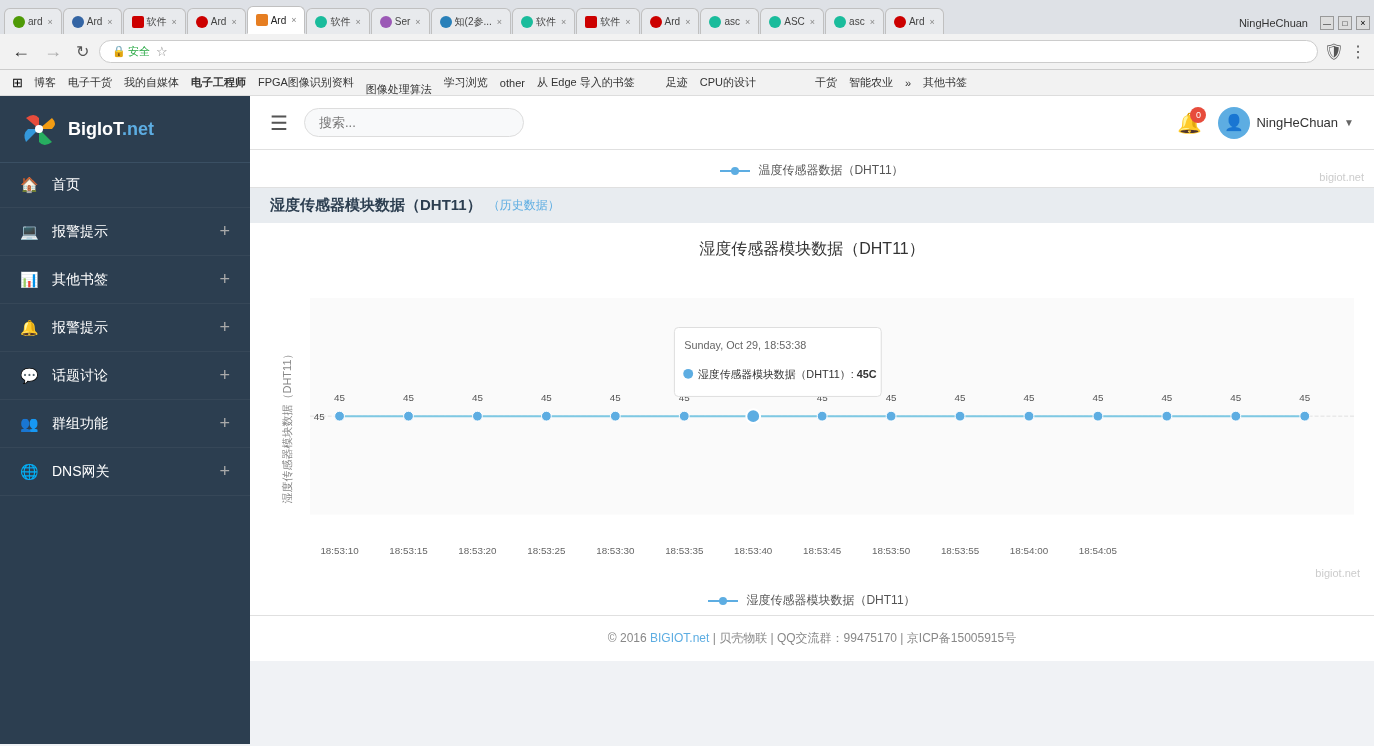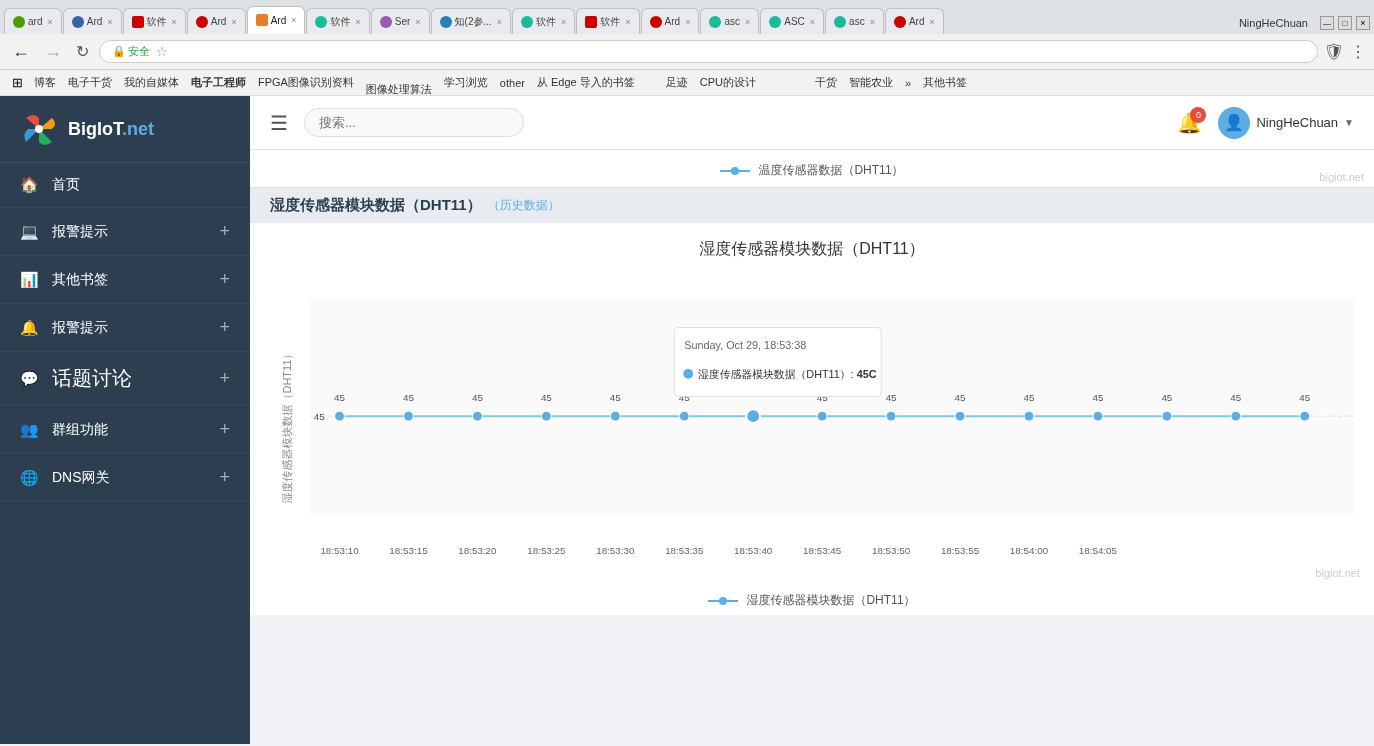--- a/index.html
+++ b/index.html
@@ -157,21 +157,21 @@
         <span style="flex:1;font-size:14px;">其他书签</span>
         <span style="font-size:18px;color:#aaa;">+</span>
       </div>
       <div style="display:flex;align-items:center;padding:13px 20px;cursor:pointer;gap:12px;border-bottom:1px solid rgba(255,255,255,0.05);">
         <span style="font-size:15px;width:20px;text-align:center;">🔔</span>
         <span style="flex:1;font-size:14px;">报警提示</span>
         <span style="font-size:18px;color:#aaa;">+</span>
       </div>
       <div style="display:flex;align-items:center;padding:13px 20px;cursor:pointer;gap:12px;border-bottom:1px solid rgba(255,255,255,0.05);">
         <span style="font-size:15px;width:20px;text-align:center;">💬</span>
-        <span style="flex:1;font-size:20px;">话题讨论</span>
+        <span style="flex:1;font-size:14px;">话题讨论</span>
         <span style="font-size:18px;color:#aaa;">+</span>
       </div>
       <div style="display:flex;align-items:center;padding:13px 20px;cursor:pointer;gap:12px;border-bottom:1px solid rgba(255,255,255,0.05);">
         <span style="font-size:15px;width:20px;text-align:center;">👥</span>
         <span style="flex:1;font-size:14px;">群组功能</span>
         <span style="font-size:18px;color:#aaa;">+</span>
       </div>
       <div style="display:flex;align-items:center;padding:13px 20px;cursor:pointer;gap:12px;border-bottom:1px solid rgba(255,255,255,0.05);">
         <span style="font-size:15px;width:20px;text-align:center;">🌐</span>
         <span style="flex:1;font-size:14px;">DNS网关</span>
@@ -294,16 +294,21 @@
           <svg width="30" height="12">
             <line x1="0" y1="6" x2="30" y2="6" stroke="#5dade2" stroke-width="2"></line>
             <circle cx="15" cy="6" r="4" fill="#5dade2"></circle>
           </svg>
           <span style="font-size:12px;color:#555;">湿度传感器模块数据（DHT11）</span>
         </div>
 
         <span style="position:absolute;right:14px;bottom:36px;font-size:11px;color:#ccc;">bigiot.net</span>
       </div>
 
+      <div style="background:#fff;border-top:1px solid #e0e0e0;padding:14px 20px;font-size:12px;color:#888;text-align:center;">
+        <span>© 2016</span>
+        <a href="#" style="color:#5dade2;text-decoration:none;">BIGIOT.net</a>
+        <span>| 贝壳物联 | QQ交流群：99475170 | 京ICP备15005915号</span>
+      </div>
 
     </div>
   </div>
 </div>
 
 </body></html>

